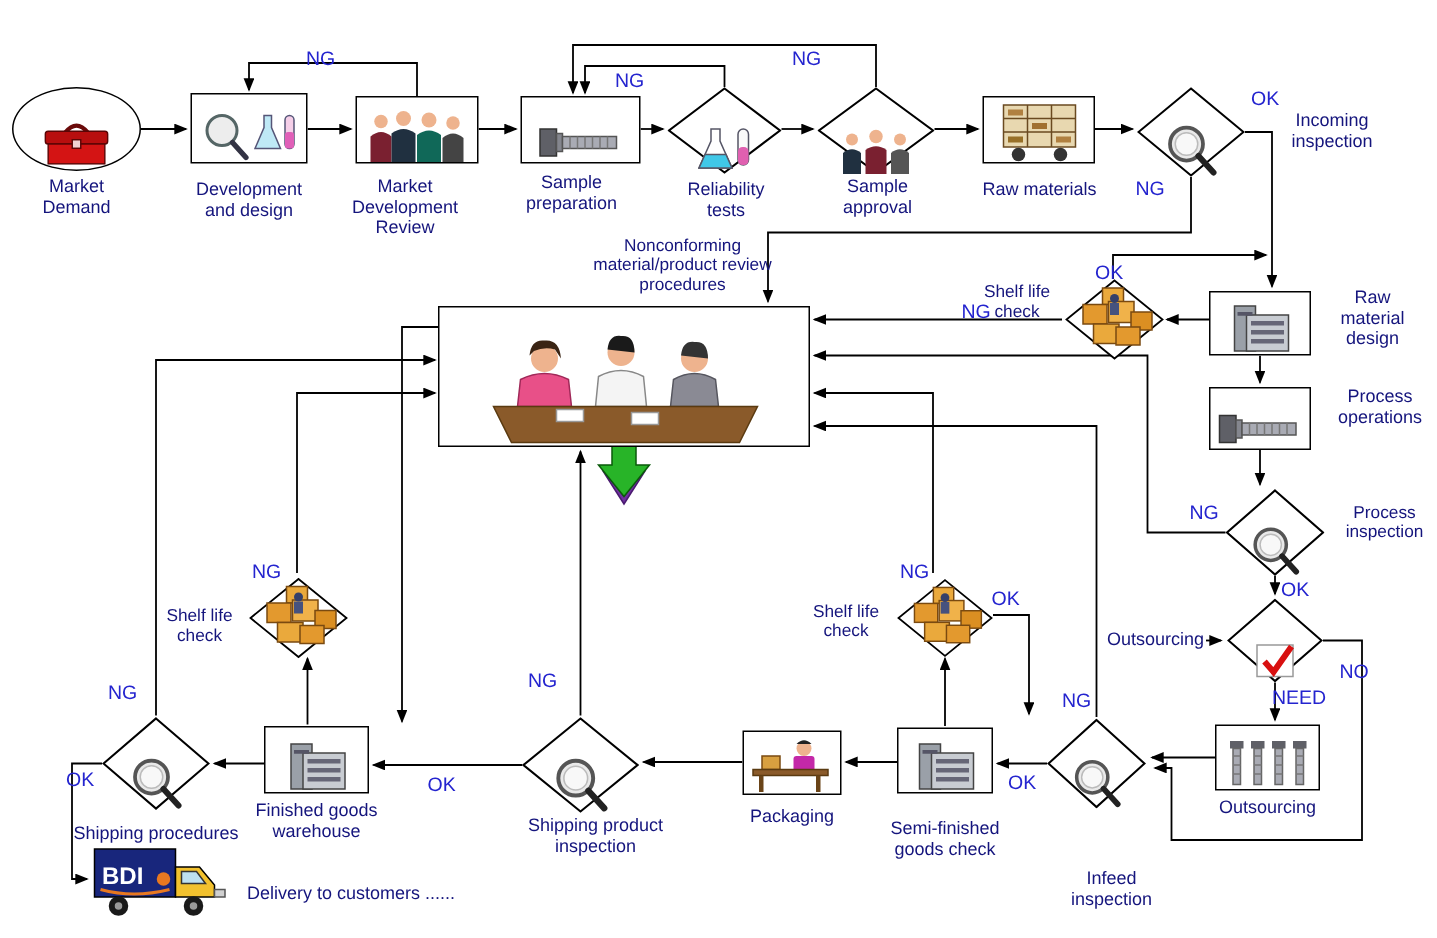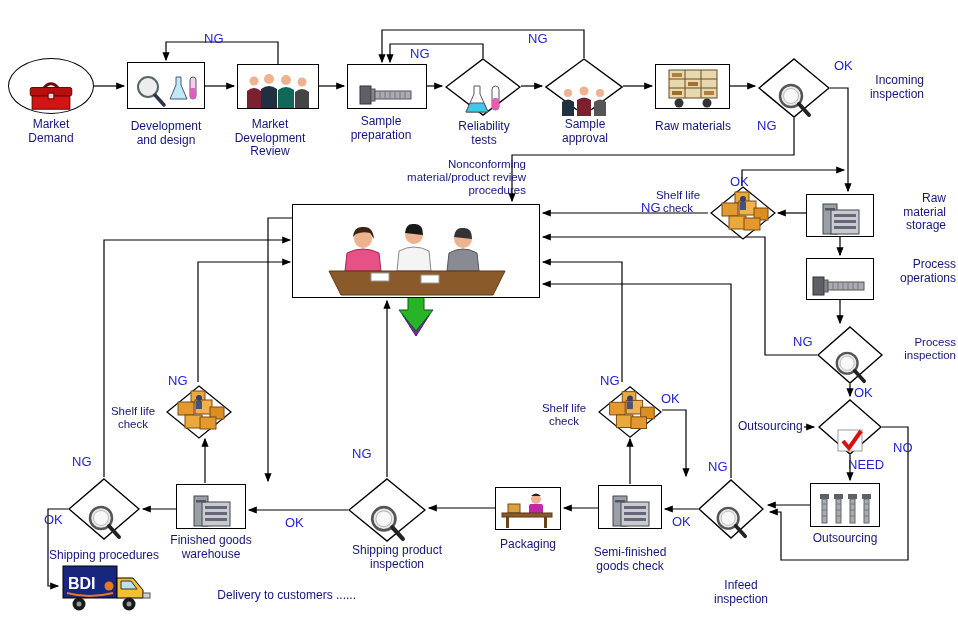--- a/index.html
+++ b/index.html
@@ -9,21 +9,21 @@
   #wires{position:absolute;left:0;top:0;z-index:1}
   .ln{stroke:#000;stroke-width:1.2;fill:none;marker-end:url(#ah)}
   .node{position:absolute;z-index:2;display:flex;align-items:flex-end;justify-content:center}
   .box{border:1.4px solid #000;background:#fff}
   .ellipse{border:1.4px solid #000;background:#fff;border-radius:50%}
   .dshape{position:absolute;left:0;top:0}
   .dshape polygon{fill:#fff;stroke:#000;stroke-width:1.4}
   .icon{position:relative;z-index:2}
   .lbl{position:absolute;z-index:3;color:#15157d;font-size:12px;line-height:1.13;
        white-space:pre-line;text-align:center}
-  .lbl.left{text-align:right}
+  .lbl.left{text-align:center}
   .lbl.right{text-align:center}
   .sm{font-size:11.5px}
   .st{position:absolute;z-index:3;color:#2424cf;font-size:13px;white-space:nowrap}
 </style>
 </head>
 <body>
 
 <div id="stage">
 
   <svg id="wires" width="958" height="625">
@@ -393,38 +393,38 @@
 preparation</div>
   <div class="lbl" style="left:446px;top:120px;width:76px">Reliability
 tests</div>
   <div class="lbl" style="left:548px;top:118px;width:74px">Sample
 approval</div>
   <div class="lbl" style="left:648px;top:120px;width:90px">Raw materials</div>
   <div class="lbl left" style="left:852px;top:74px;width:72px">Incoming
 inspection</div>
   <div class="lbl left" style="left:884px;top:192px;width:62px">Raw
 material
-storage</div>
+design</div>
   <div class="lbl left" style="left:884px;top:258px;width:72px">Process
 operations</div>
   <div class="lbl left sm" style="left:890px;top:336px;width:66px">Process
 inspection</div>
   <div class="lbl right" style="left:738px;top:420px;width:62px">Outsourcing</div>
   <div class="lbl" style="left:806px;top:532px;width:78px">Outsourcing</div>
   <div class="lbl" style="left:706px;top:579px;width:70px">Infeed
 inspection</div>
   <div class="lbl" style="left:588px;top:546px;width:84px">Semi-finished
 goods check</div>
   <div class="lbl" style="left:492px;top:538px;width:72px">Packaging</div>
   <div class="lbl" style="left:342px;top:544px;width:110px">Shipping product
 inspection</div>
   <div class="lbl" style="left:164px;top:534px;width:94px">Finished goods
 warehouse</div>
   <div class="lbl" style="left:48px;top:549px;width:112px">Shipping procedures</div>
-  <div class="lbl left" style="left:176px;top:589px;width:180px">Delivery to customers ......</div>
+  <div class="lbl left" style="left:144px;top:589px;width:180px">Delivery to customers ......</div>
   <div class="lbl left sm" style="left:384px;top:158px;width:142px">Nonconforming
 material/product review
 procedures</div>
   <div class="lbl right sm" style="left:650px;top:189px;width:56px">Shelf life
 check</div>
   <div class="lbl right sm" style="left:104px;top:405px;width:58px">Shelf life
 check</div>
   <div class="lbl right sm" style="left:534px;top:402px;width:60px">Shelf life
 check</div>
 

